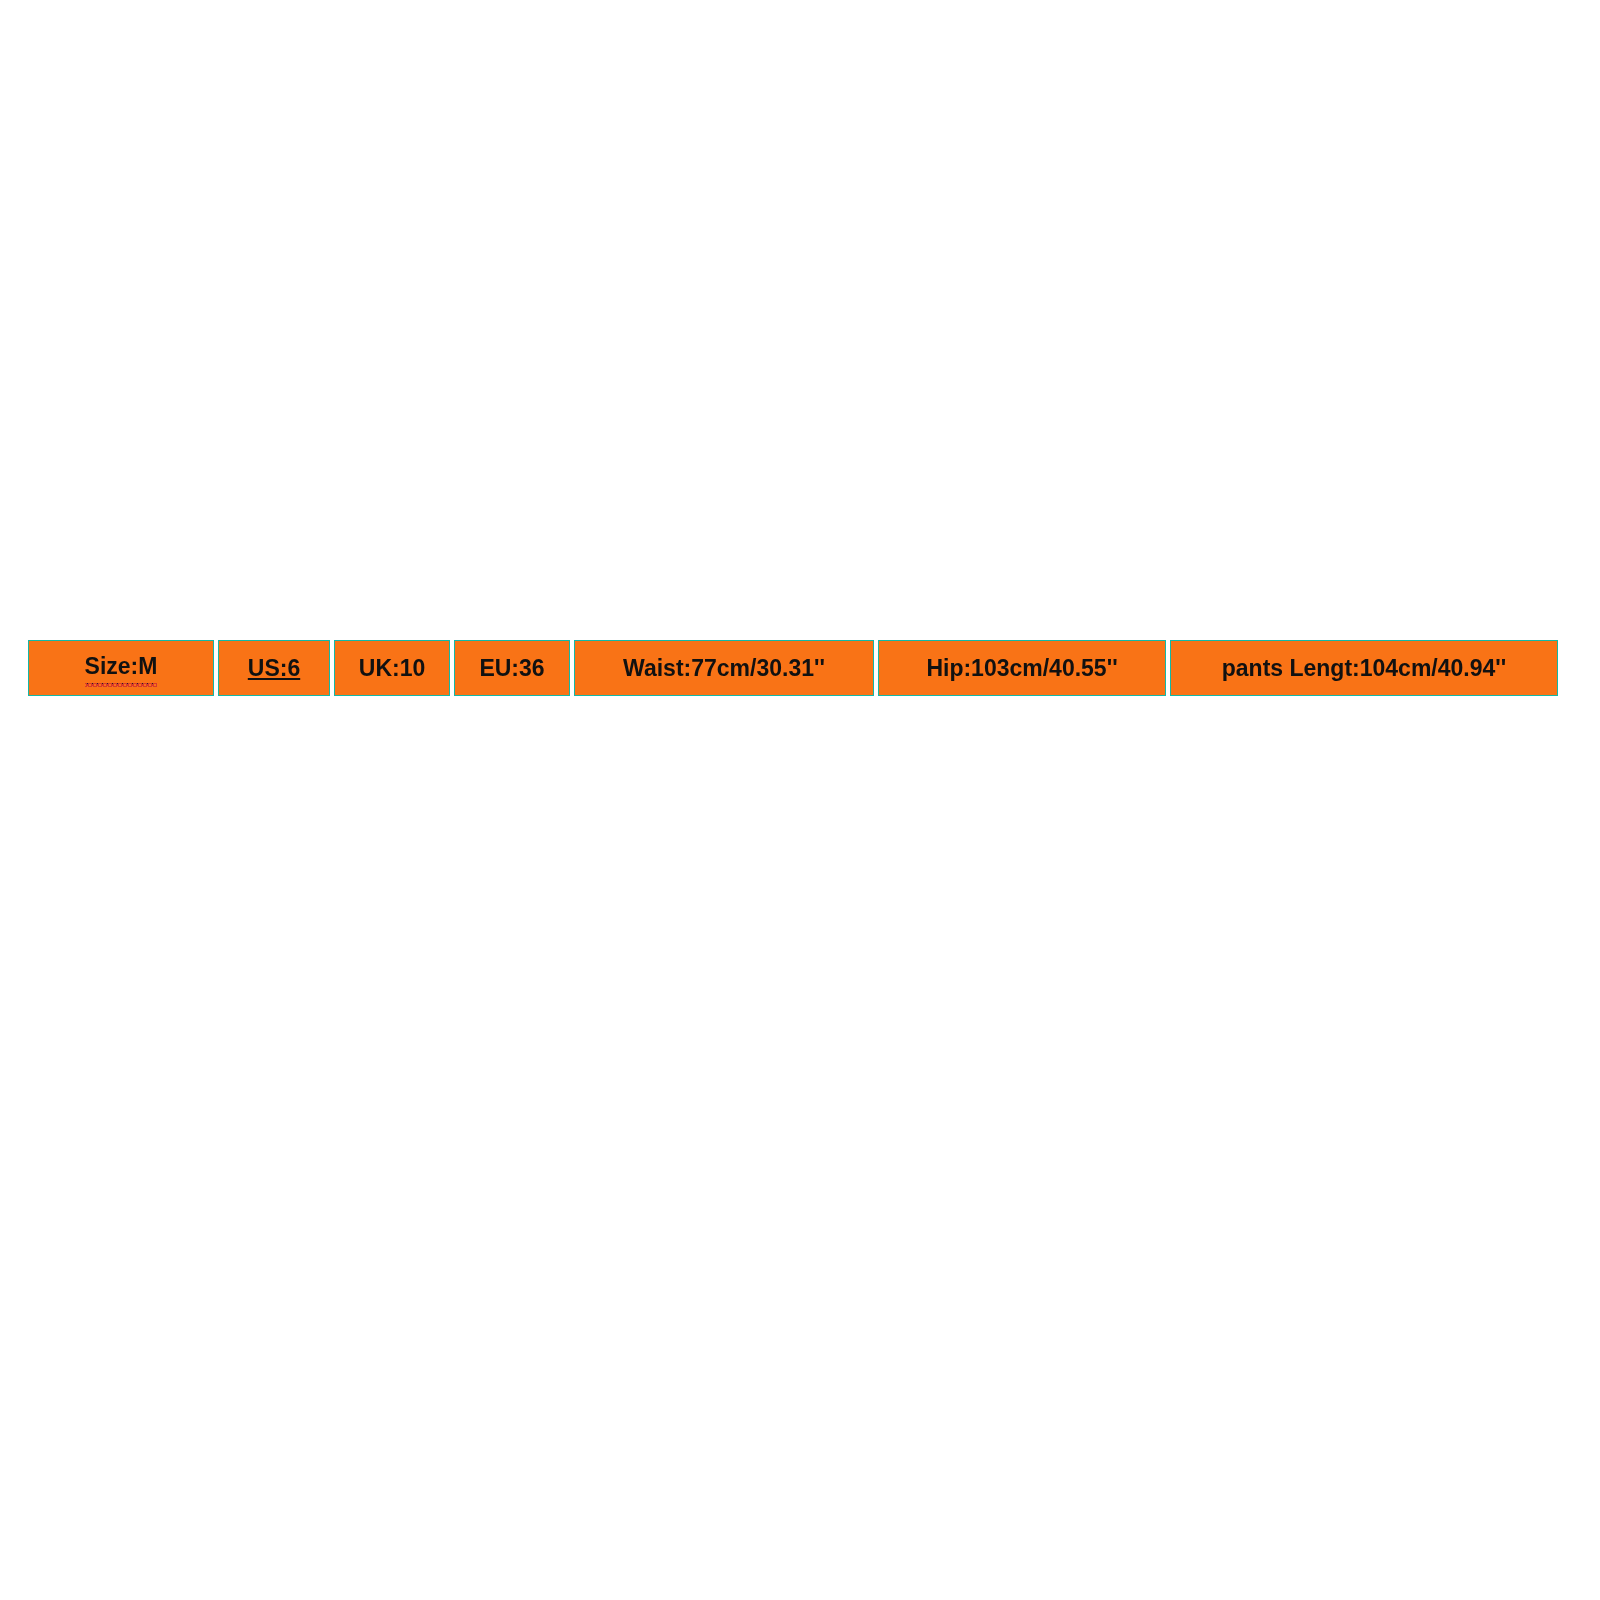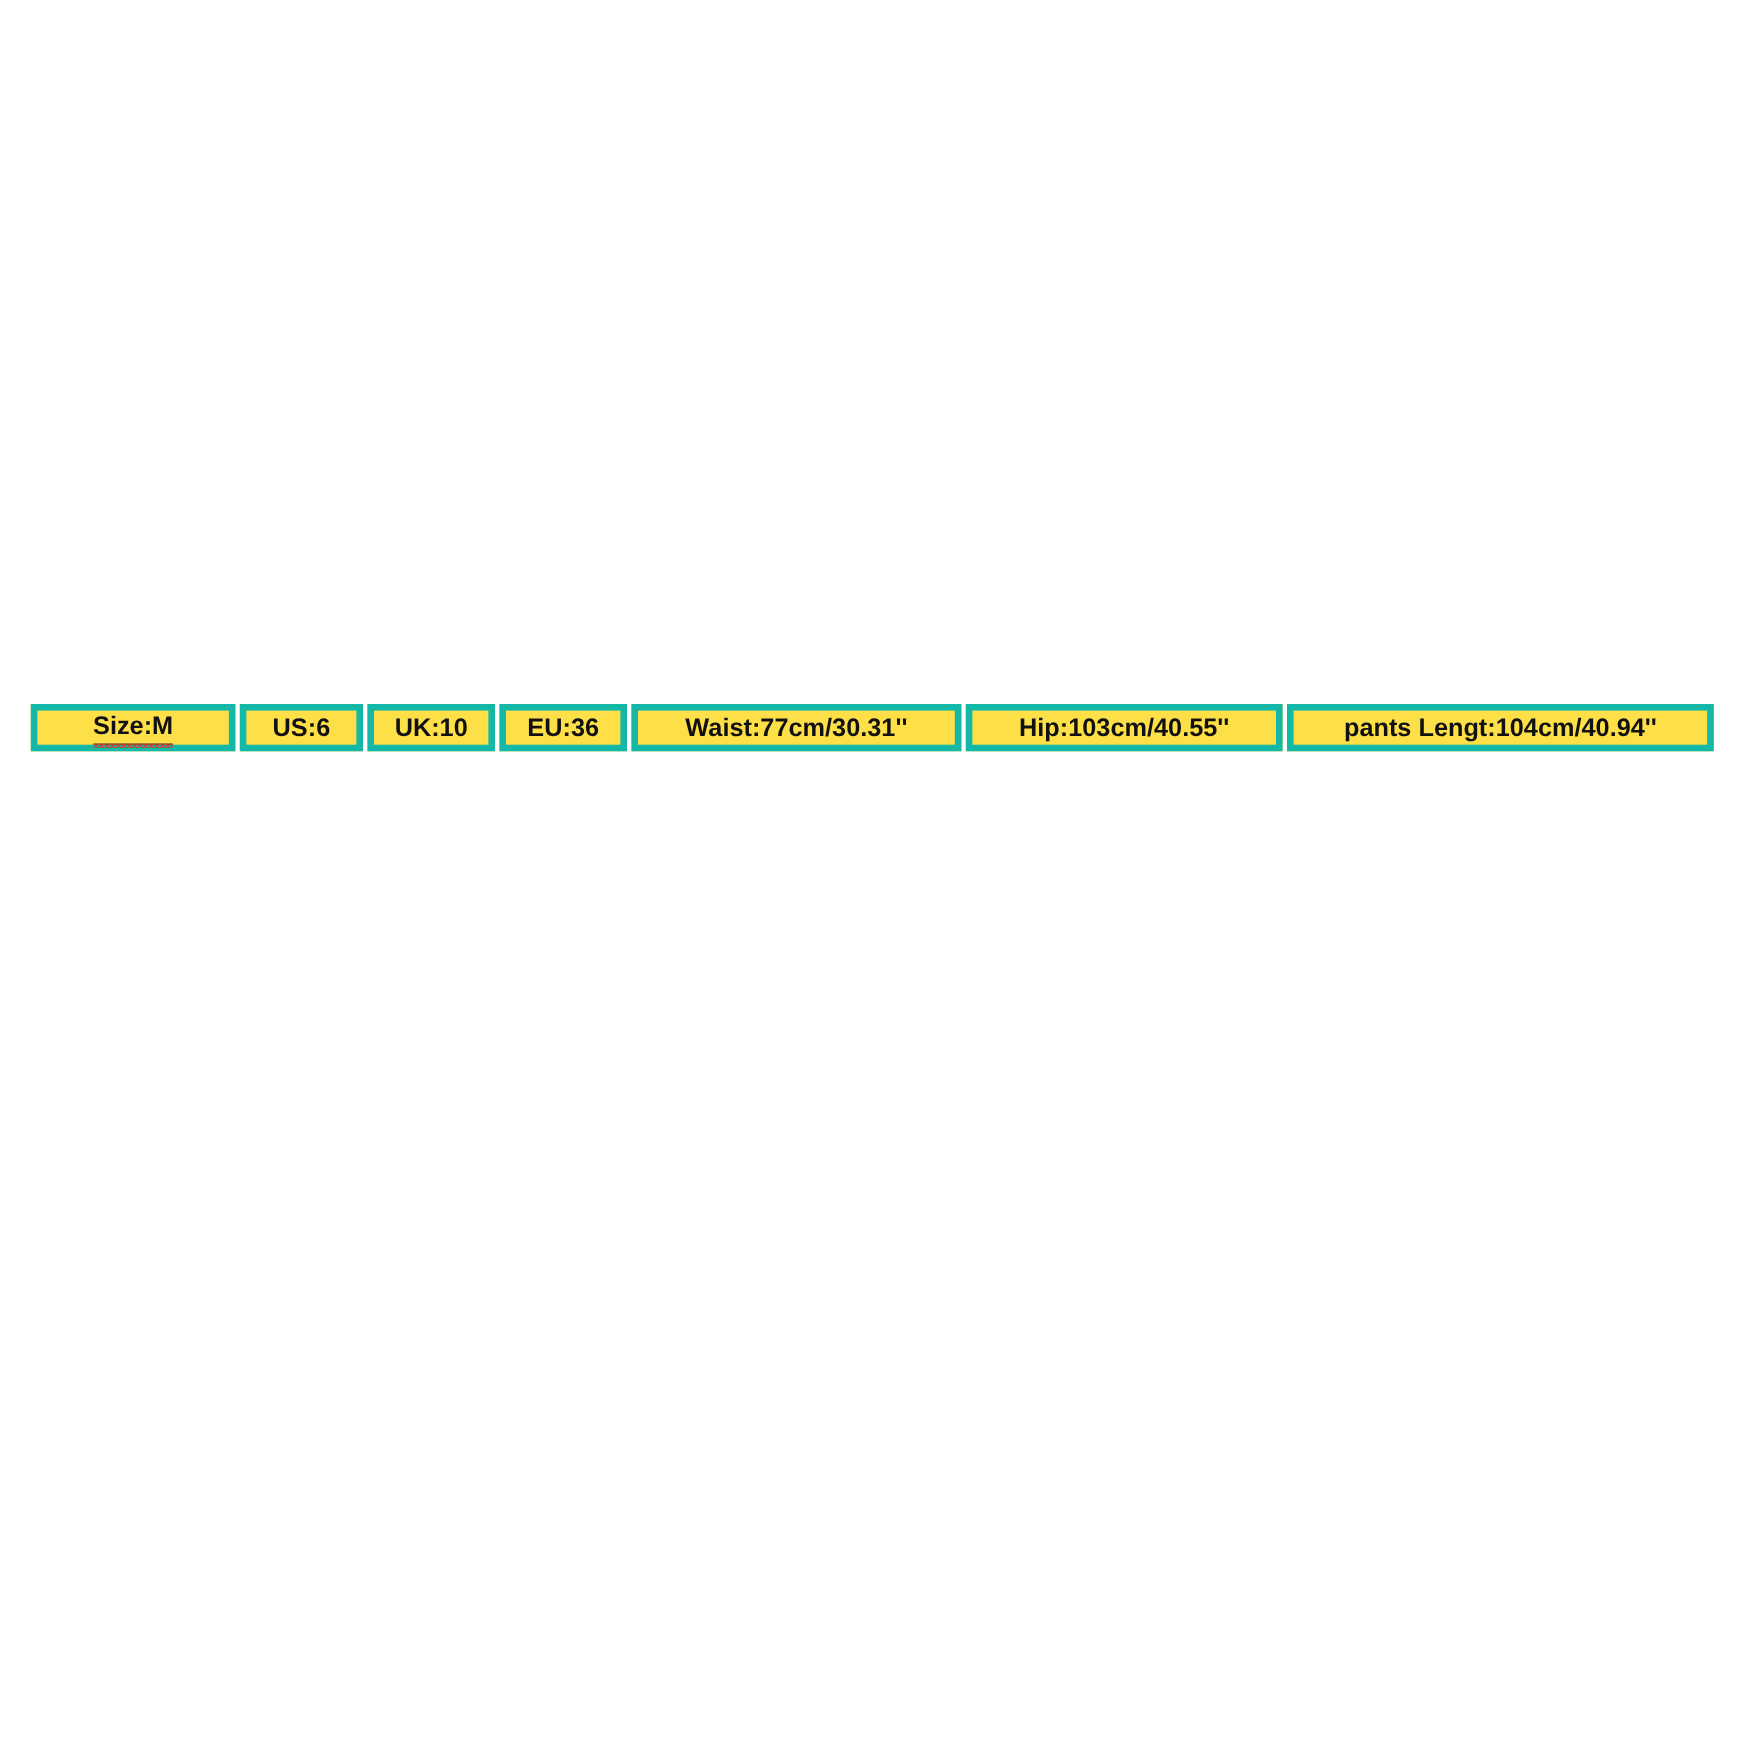--- a/index.html
+++ b/index.html
@@ -19,35 +19,35 @@
     top: 636px;
     width: 1480px;
   }
   table.size-table {
     border-collapse: separate;
     border-spacing: 4px 4px;
     width: 1480px;
     table-layout: fixed;
   }
   table.size-table td {
-    border: 6px solid #14b8a6;
-    background: #fde047;
-    height: 40px;
+    border: 1px solid #14b8a6;
+    background: #f97316;
+    height: 56px;
     font-size: 23px;
     font-weight: bold;
     color: #111111;
     text-align: center;
     vertical-align: middle;
     padding: 0 6px;
     white-space: nowrap;
     box-sizing: border-box;
   }
   
   .col-size   { width: 186px; }
-  .col-us     { width: 112px; }
+  .col-us     { width: 112px; text-decoration: underline; }
   .col-uk     { width: 116px; }
   .col-eu     { width: 116px; }
   .col-waist  { width: 300px; }
   .col-hip    { width: 288px; }
   .col-length { width: 388px; }
 
   
   .size-label {
     display: inline-block;
     position: relative;

